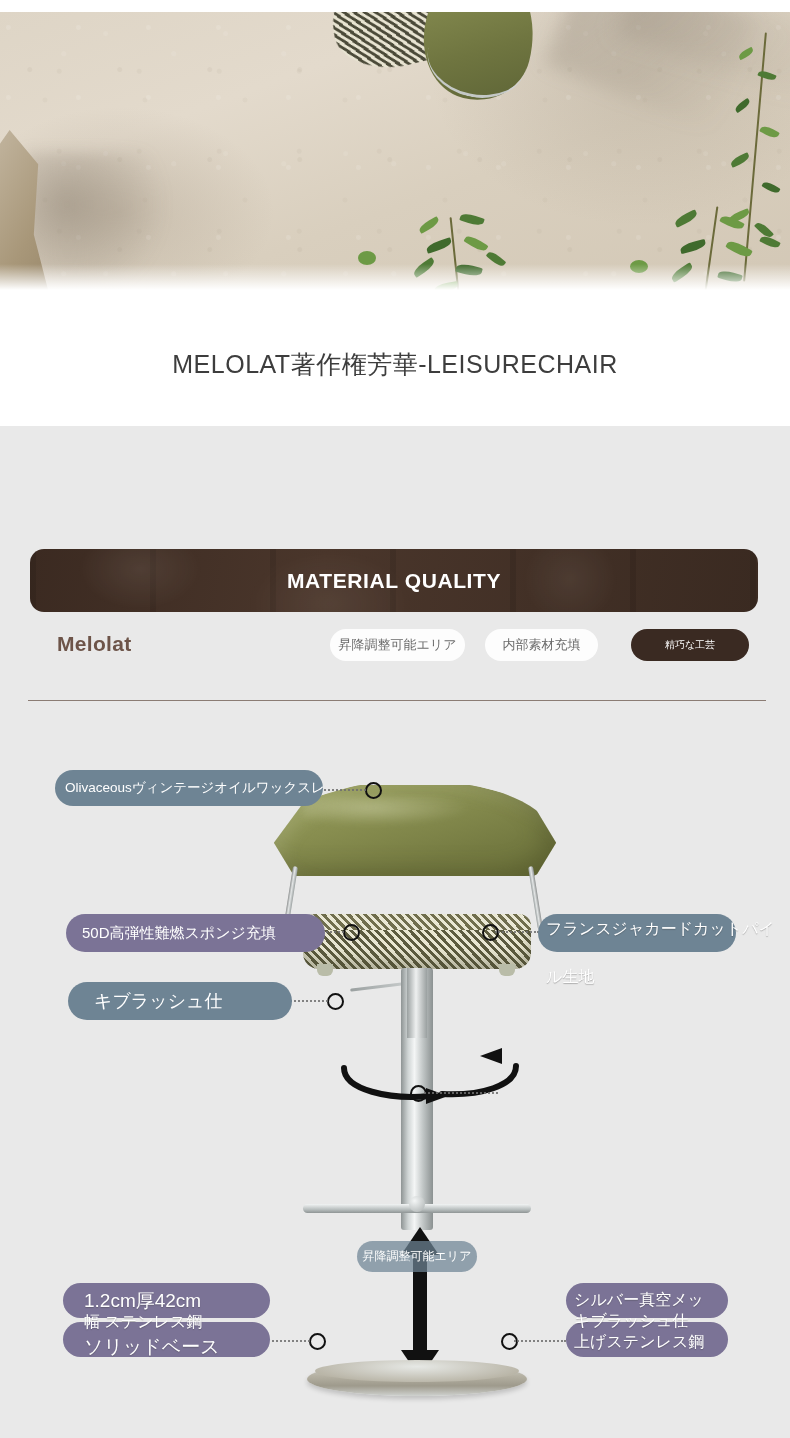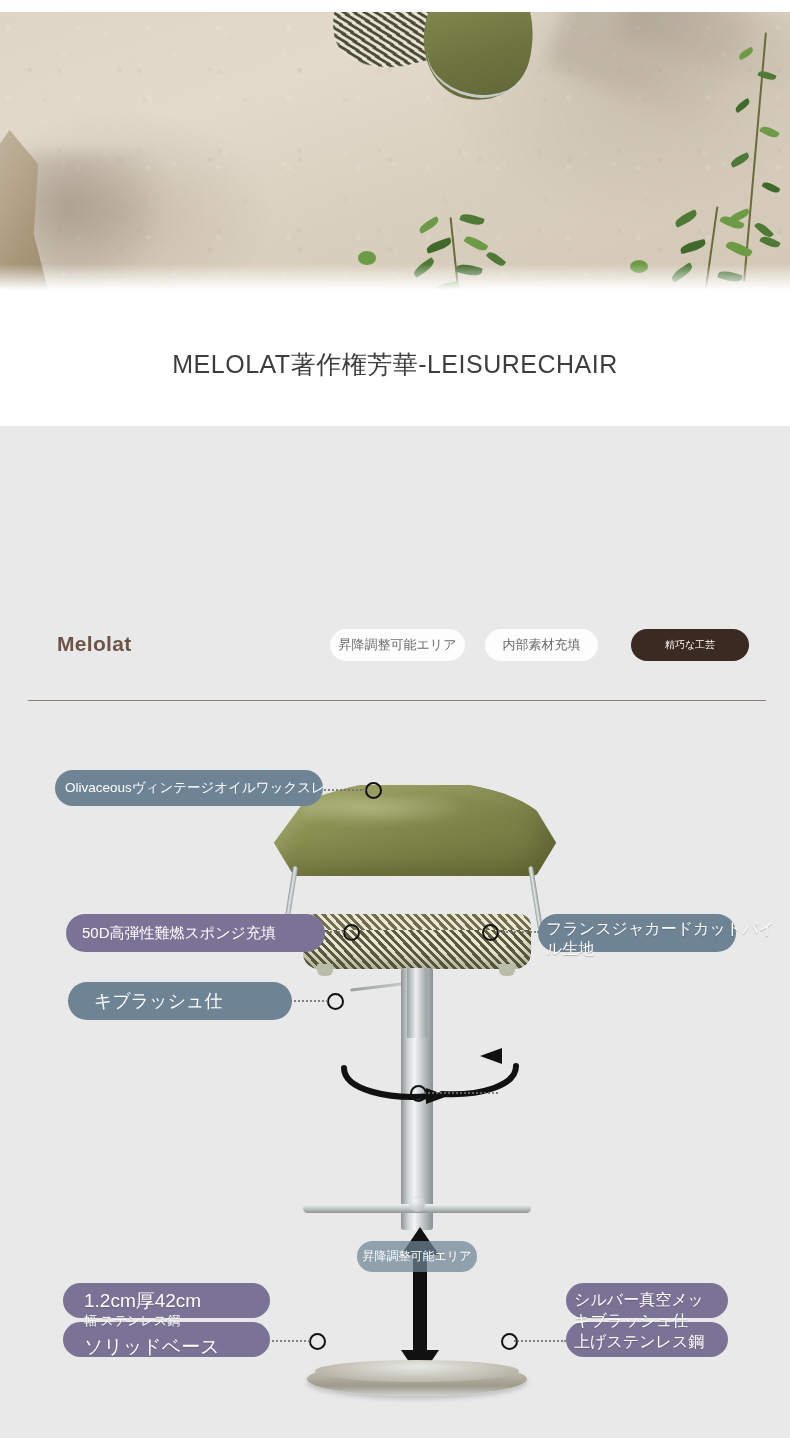--- a/index.html
+++ b/index.html
@@ -226,20 +226,24 @@
     </div>
 
     <div class="hero-fade"></div>
   </div>
 
   <div class="title-band"></div>
   <div class="title-text">MELOLAT著作権芳華-LEISURECHAIR</div>
 
   <div class="gray"></div>
 
+  <div class="banner">
+    <div class="banner-tex"></div>
+    <div class="banner-title">MATERIAL QUALITY</div>
+  </div>
 
   <div class="brand">Melolat</div>
 
   <div class="tab inactive tab-1">昇降調整可能エリア</div>
   <div class="tab inactive tab-2">内部素材充填</div>
   <div class="tab active tab-3">精巧な工芸</div>
 
   <div class="divider"></div>
 
   <div class="diagram">
@@ -302,36 +306,36 @@
   <div class="pill blue p-leather">
     <span>Olivaceousヴィンテージオイルワックスレザー</span>
   </div>
 
   <div class="pill purple p-sponge">
     <span>50D高弾性難燃スポンジ充填</span>
   </div>
 
   <div class="pill blue p-jacquard"></div>
   <div class="pill-overflow" style="left:546px;top:908px;">フランスジャカードカットパイ</div>
-  <div class="pill-overflow" style="left:546px;top:928px;">ル生地</div>
+  <div class="pill-overflow" style="left:546px;top:956px;">ル生地</div>
 
   <div class="pill blue p-height">
     <span>キブラッシュ仕</span>
   </div>
 
 
 
   <div class="pill blue-soft center p-area">
     <span>昇降調整可能エリア</span>
   </div>
 
   <div class="pill purple p-base1"></div>
   <div class="pill purple p-base2"></div>
   <div class="pill-overflow" style="left:84px;top:1278px;font-size:19px;">1.2cm厚42cm</div>
-  <div class="pill-overflow" style="left:84px;top:1301px;font-size:13px;">幅 ステンレス鋼</div>
+  <div class="pill-overflow" style="left:84px;top:1301px;font-size:16px;">幅 ステンレス鋼</div>
   <div class="pill-overflow" style="left:84px;top:1324px;font-size:19px;">ソリッドベース</div>
 
   <div class="pill purple p-silver1"></div>
   <div class="pill purple p-silver2"></div>
   <div class="pill-overflow" style="left:574px;top:1279px;">シルバー真空メッ</div>
   <div class="pill-overflow" style="left:574px;top:1300px;">キブラッシュ仕</div>
   <div class="pill-overflow" style="left:574px;top:1321px;">上げステンレス鋼</div>
 
 </div>
 

